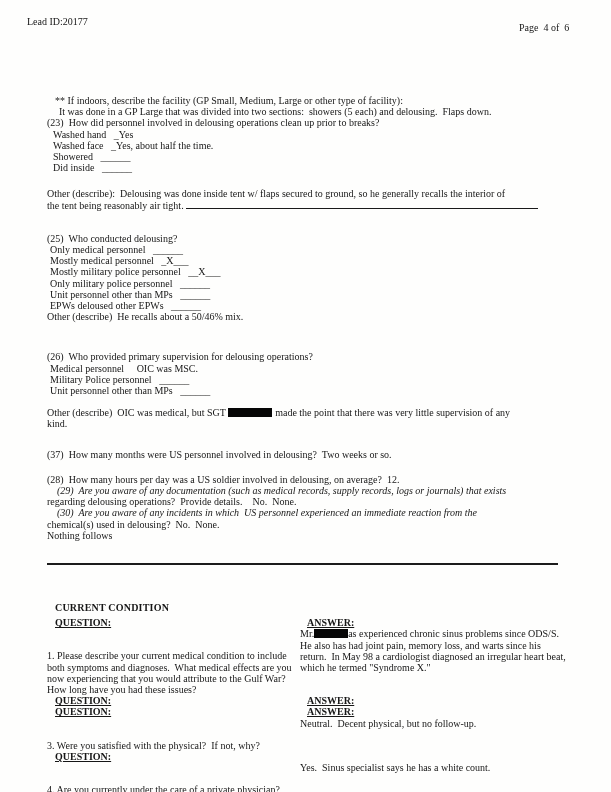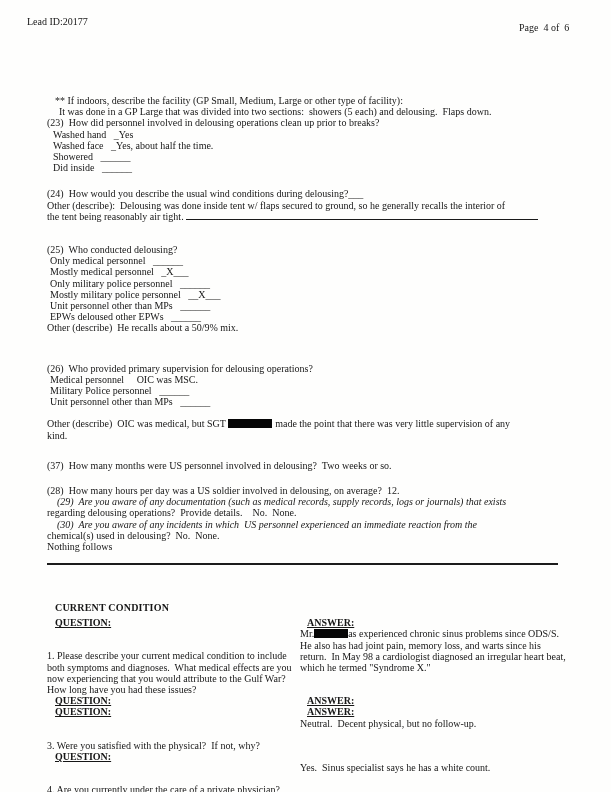--- a/index.html
+++ b/index.html
@@ -60,32 +60,31 @@
 
   <div class="doc-body">
     <div class="ln ind8">** If indoors, describe the facility (GP Small, Medium, Large or other type of facility):</div>
     <div class="ln ind12">It was done in a GP Large that was divided into two sections:  showers (5 each) and delousing.  Flaps down.</div>
     <div class="ln">(23)  How did personnel involved in delousing operations clean up prior to breaks?</div>
     <div class="ln ind6">Washed hand   _Yes</div>
     <div class="ln ind6">Washed face   _Yes, about half the time.</div>
     <div class="ln ind6">Showered   ______</div>
     <div class="ln ind6">Did inside   ______</div>
     <div style="height:15px"></div>
-    <div class="ln">(24)  How would you describe the usual wind conditions during delousing?___</div>
     <div class="ln">Other (describe):  Delousing was done inside tent w/ flaps secured to ground, so he generally recalls the interior of</div>
     <div class="ln"><span>the tent being reasonably air tight. </span><span class="fill"></span></div>
     <div style="height:22px"></div>
     <div class="ln">(25)  Who conducted delousing?</div>
     <div class="ln ind3">Only medical personnel   ______</div>
     <div class="ln ind3">Mostly medical personnel   _X___</div>
+    <div class="ln ind3">Mostly military police personnel   __X___</div>
     <div class="ln ind3">Only military police personnel   ______</div>
-    <div class="ln ind3">Mostly military police personnel   __X___</div>
     <div class="ln ind3">Unit personnel other than MPs   ______</div>
     <div class="ln ind3">EPWs deloused other EPWs   ______</div>
-    <div class="ln">Other (describe)  He recalls about a 50/9% mix.</div>
+    <div class="ln">Other (describe)  He recalls about a 50/46% mix.</div>
     <div style="height:29px"></div>
     <div class="ln">(26)  Who provided primary supervision for delousing operations?</div>
     <div class="ln ind3">Medical personnel     OIC was MSC.</div>
     <div class="ln ind3">Military Police personnel   ______</div>
     <div class="ln ind3">Unit personnel other than MPs   ______</div>
     <div style="height:11px"></div>
     <div class="ln"><span>Other (describe)  OIC was medical, but SGT </span><span class="redact redact-sgt"></span><span>made the point that there was very little supervision of any</span></div>
     <div class="ln">kind.</div>
     <div style="height:19px"></div>
     <div class="ln">(37)  How many months were US personnel involved in delousing?  Two weeks or so.</div>

